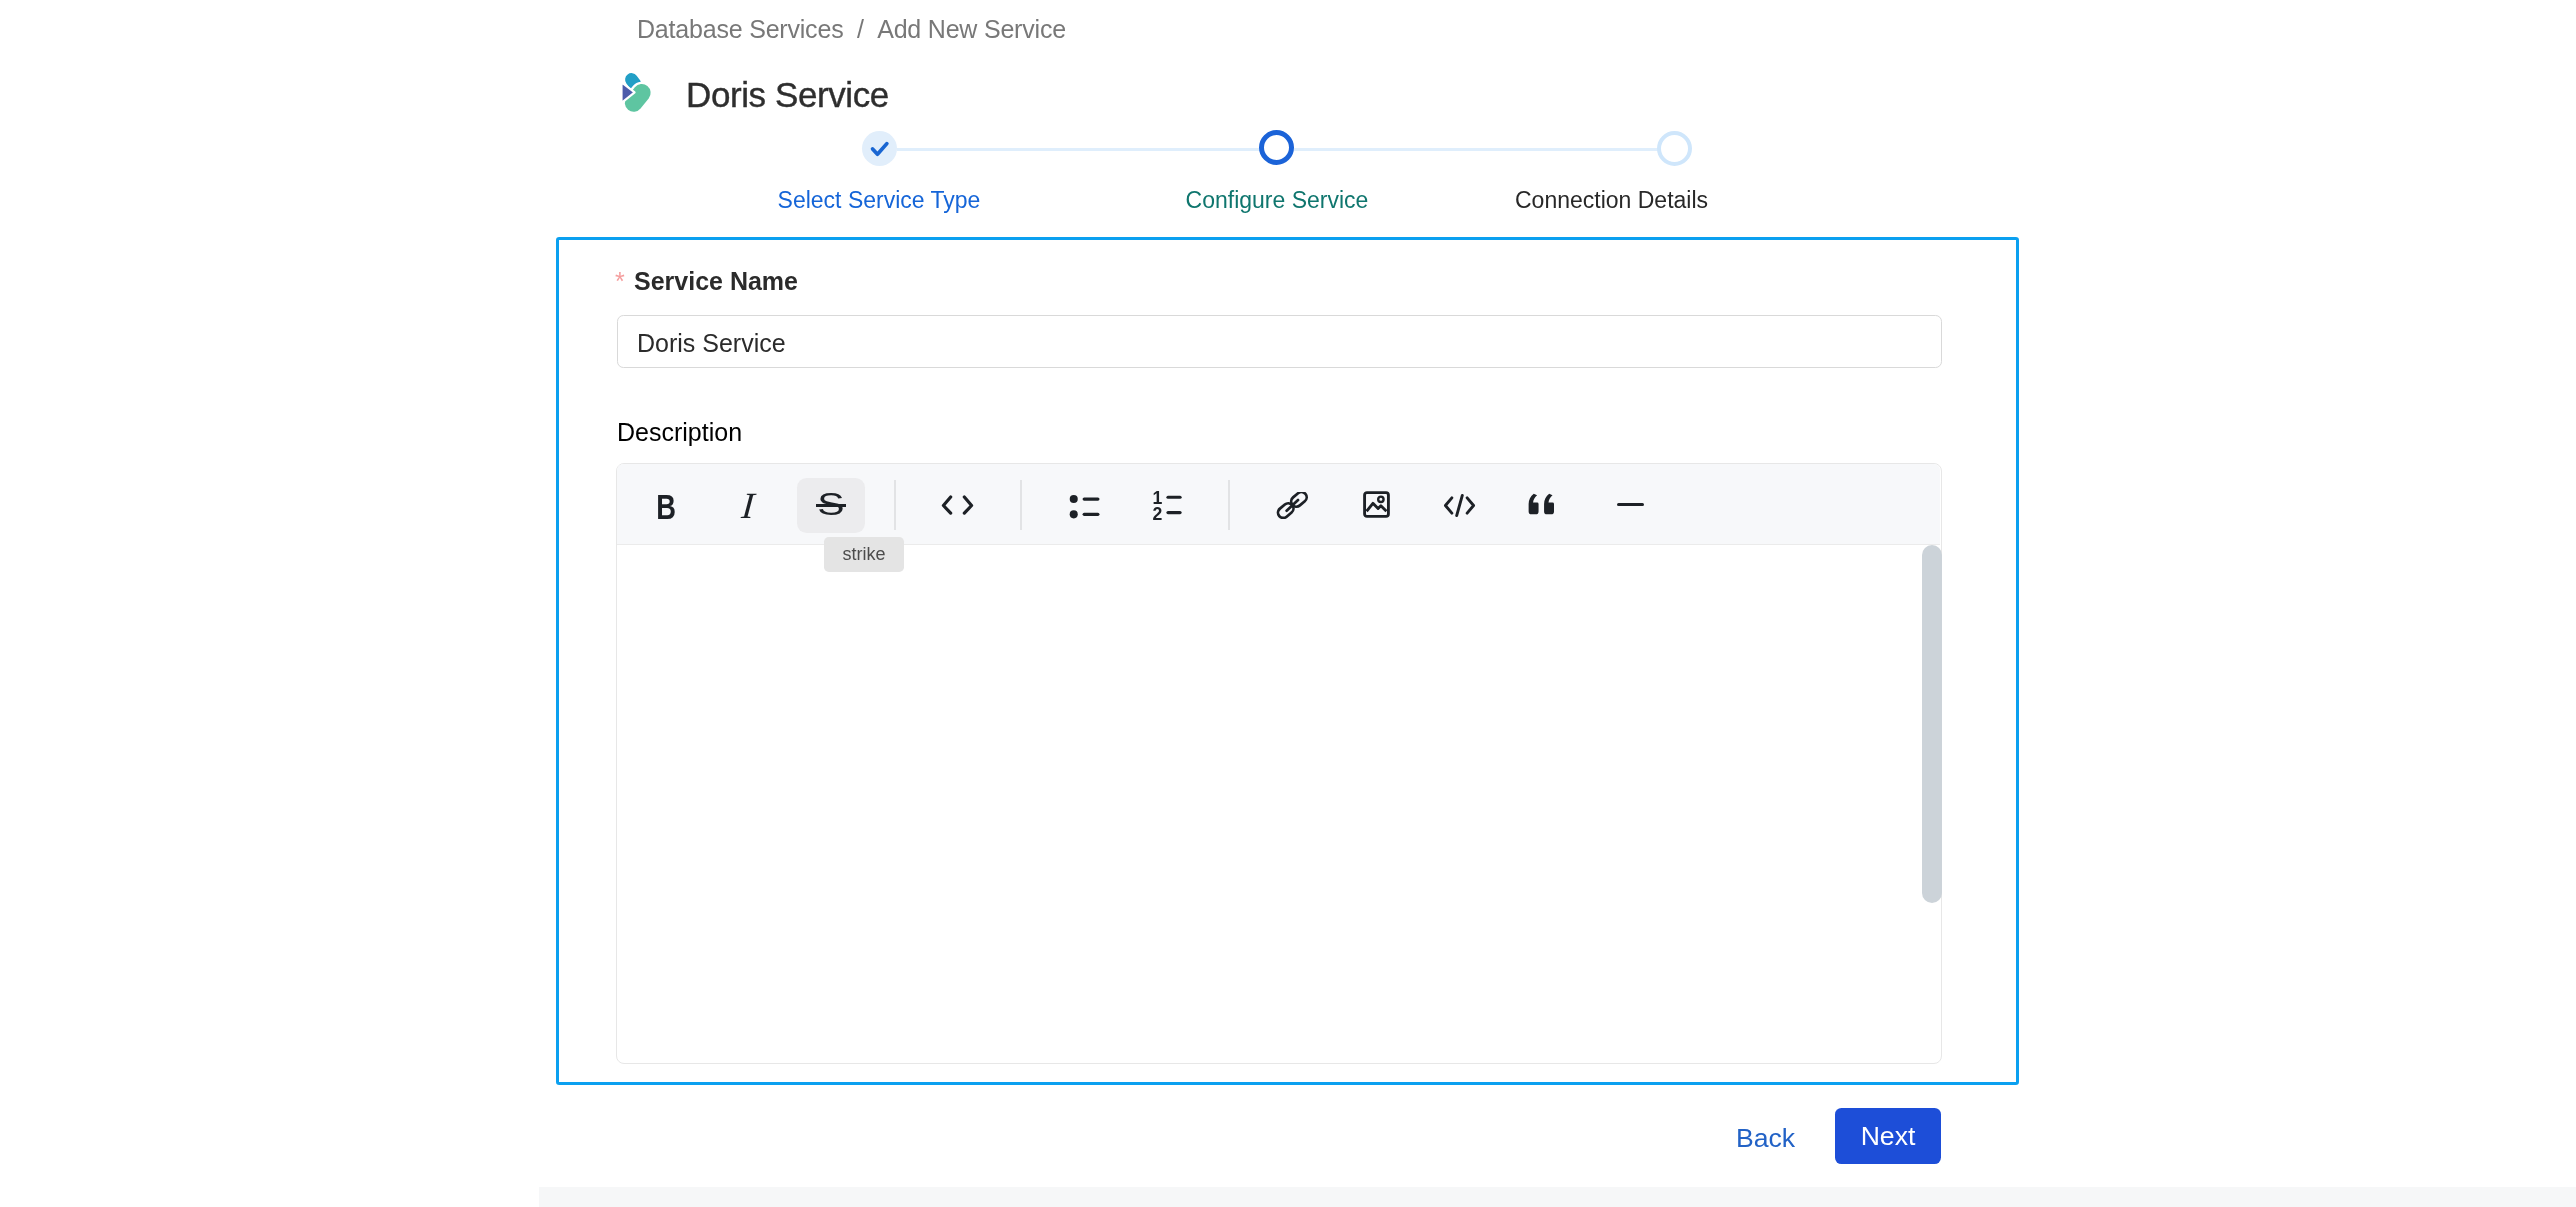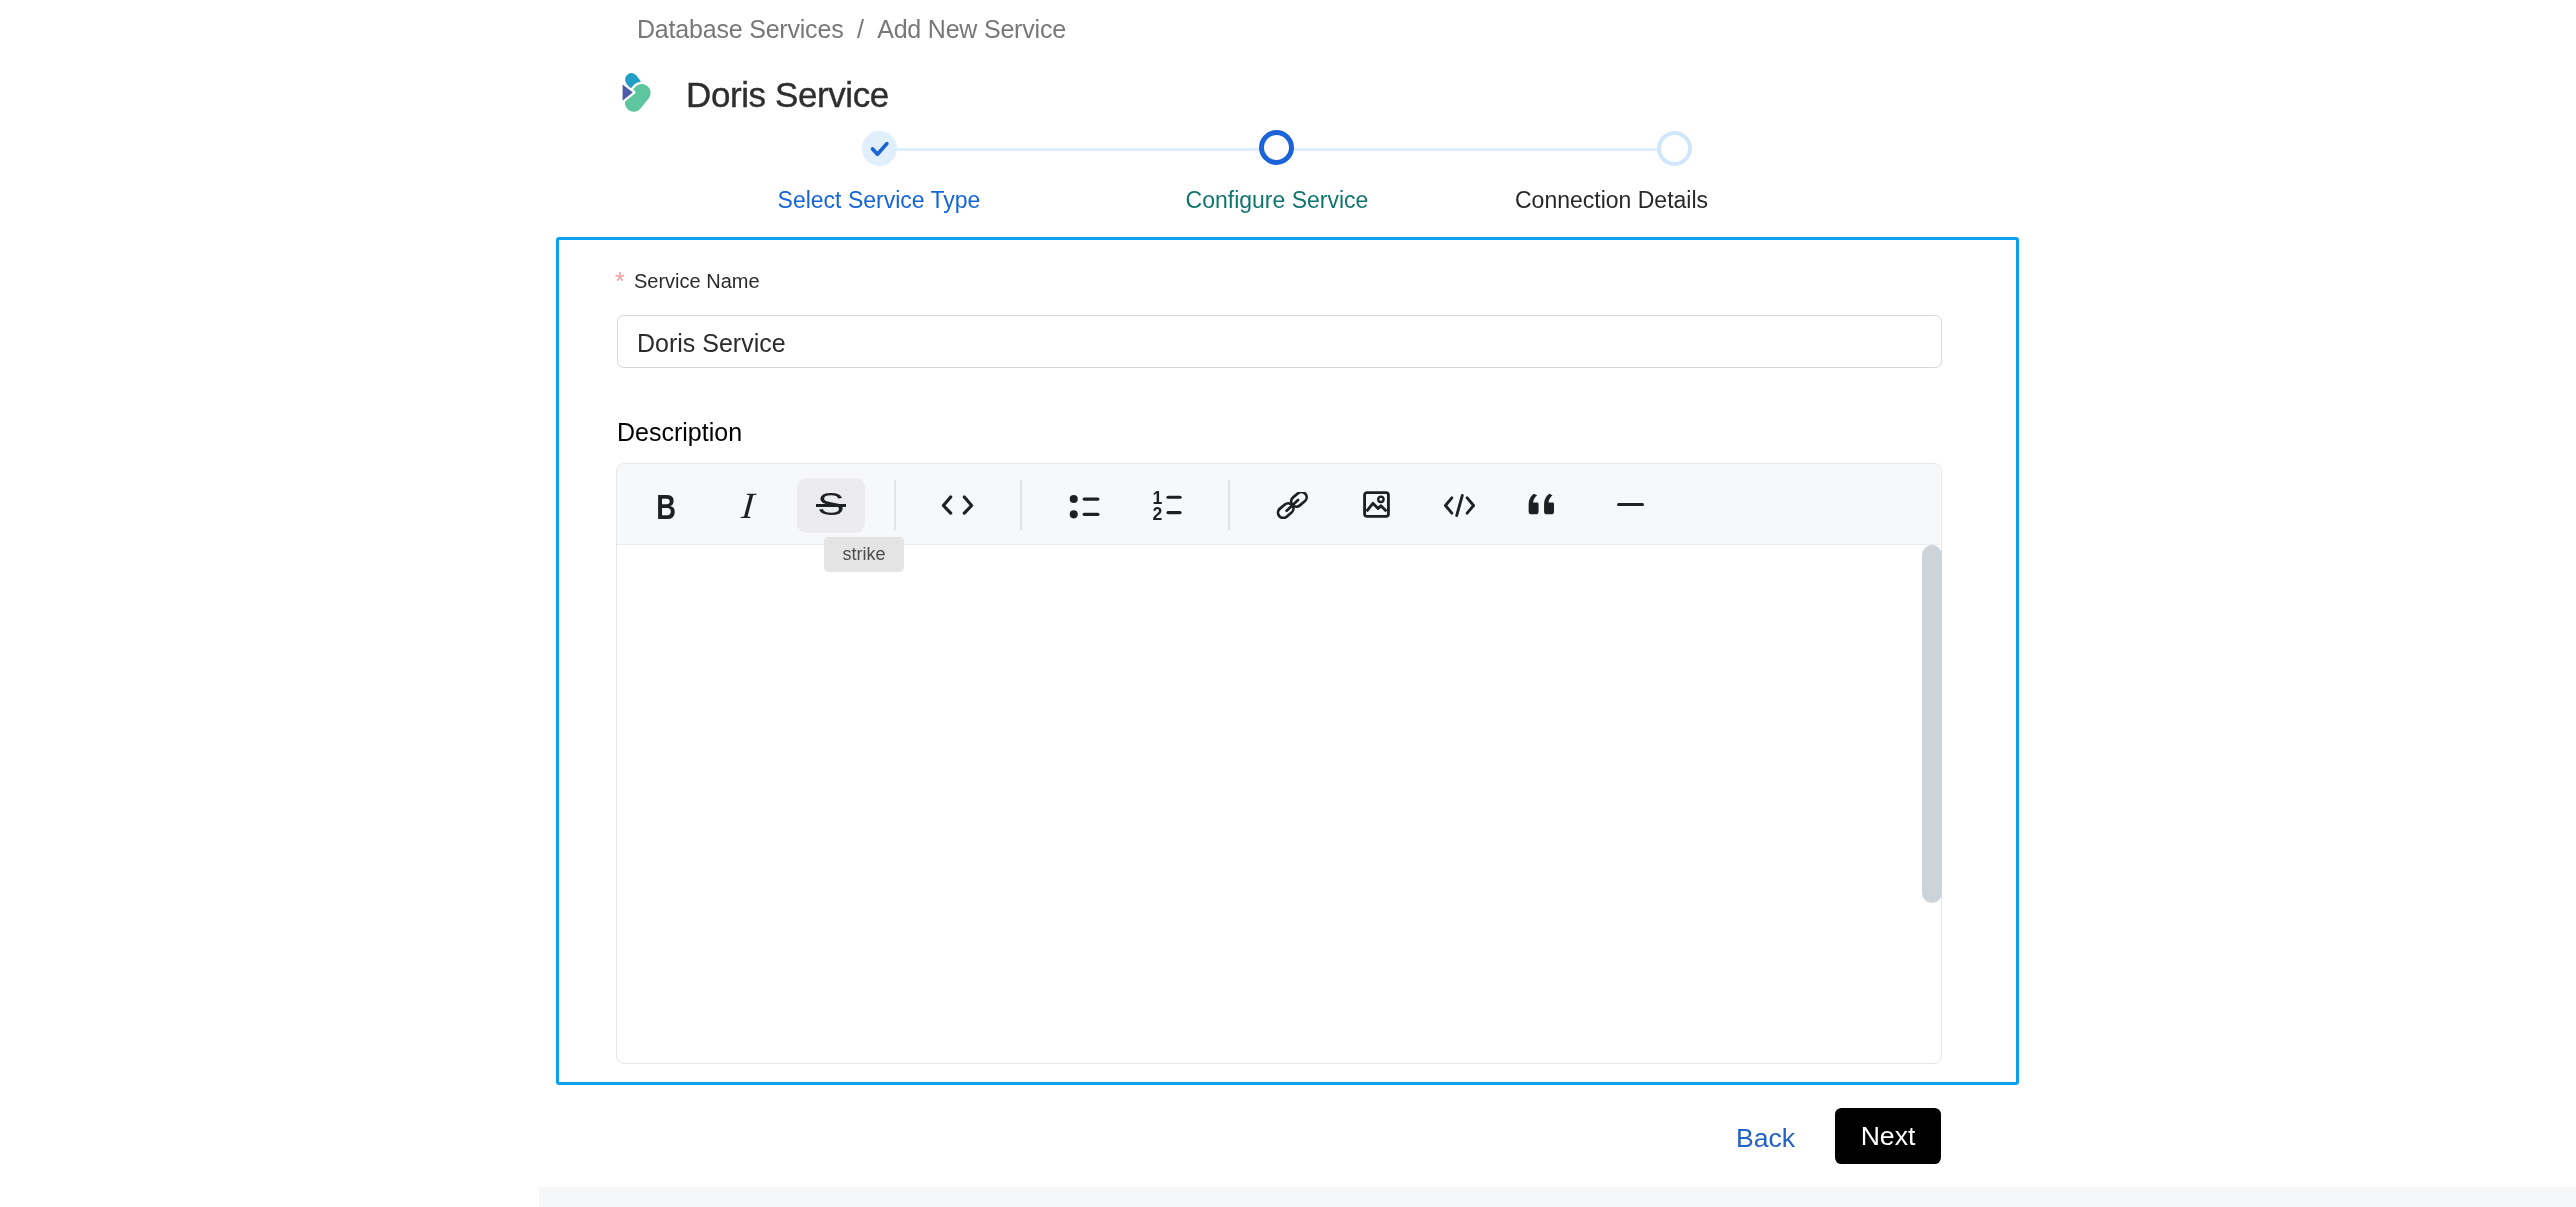--- a/index.html
+++ b/index.html
@@ -36,21 +36,21 @@
 
   <div class="abs" style="left:1657px;top:131px;width:35px;height:35px;border-radius:50%;border:4.8px solid #cfe6fb;box-sizing:border-box;background:#fff;"></div>
 
   <div class="abs" style="left:718px;top:186px;width:322px;text-align:center;font-size:23px;line-height:29px;color:#1565d8;">Select Service Type</div>
   <div class="abs" style="left:1116px;top:186px;width:322px;text-align:center;font-size:23px;line-height:29px;color:#0f766e;">Configure Service</div>
   <div class="abs" style="left:1515px;top:186px;width:322px;text-align:left;font-size:23px;line-height:29px;color:#282828;">Connection Details</div>
 
   <div class="abs" style="left:556px;top:237px;width:1463px;height:848px;border:3.2px solid #0ba0f0;border-radius:3.2px;box-sizing:border-box;background:#fff;"></div>
 
   <div class="abs" style="left:615px;top:266px;font-size:25px;line-height:31px;color:#f59e9e;">*</div>
-  <div class="abs" style="left:634px;top:266px;font-size:20px;line-height:31px;color:#2b2b2b;">Service Name</div>
+  <div class="abs" style="left:634px;top:266px;font-size:25px;line-height:31px;color:#2b2b2b;font-weight:bold;">Service Name</div>
 
   <div class="abs" style="left:617px;top:315px;width:1325px;height:53px;border:1.6px solid #d9d9d9;border-radius:6.4px;box-sizing:border-box;background:#fff;"></div>
   <div class="abs" style="left:637px;top:331px;font-size:25px;line-height:25px;color:#2b2b2b;">Doris Service</div>
 
   <div class="abs" style="left:617px;top:417px;font-size:25px;line-height:31px;color:#000000;">Description</div>
 
   <div class="abs" style="left:616px;top:463px;width:1326px;height:601px;border:1.6px solid #e7e7e7;border-radius:8px;box-sizing:border-box;background:#fff;"></div>
 
   <div class="abs" style="left:617px;top:464px;width:1323px;height:81px;border-radius:6.4px 6.4px 0 0;background:#f7f8fa;border-bottom:1.6px solid #ebebeb;box-sizing:border-box;"></div>
 
@@ -109,18 +109,18 @@
     <path d="M28.5 1 C24 4.5 21.5 9 21.5 15 L21.5 25 a4 4 0 0 0 4 4 L31 29 a4 4 0 0 0 4 -4 L35 15 a2 2 0 0 0 -2 -2 L27.5 13 C28 8.5 30 5.5 33 3 Z" fill="#1d2126"></path>
   </svg>
 
   <div class="abs" style="left:1617px;top:503px;width:26.6px;height:3.2px;border-radius:1.6px;background:#1d2126;"></div>
 
   <div class="abs" style="left:824px;top:514px;width:80px;height:35px;border-radius:4.8px;background:#e4e4e4;text-align:center;font-size:18px;line-height:35px;color:#4c4c4c;margin-top:23px;">strike</div>
 
   <div class="abs" style="left:1922px;top:545px;width:20px;height:358px;border-radius:10.5px;background:#ccd3d9;"></div>
 
   <div class="abs" style="left:1685px;top:1119px;width:161px;text-align:center;font-size:26.6px;line-height:39px;color:#2262c6;">Back</div>
-  <div class="abs" style="left:1835px;top:1108px;width:106px;height:56px;border-radius:6.4px;background:#000000;text-align:center;font-size:26.6px;line-height:56px;color:#ffffff;">Next</div>
+  <div class="abs" style="left:1835px;top:1108px;width:106px;height:56px;border-radius:6.4px;background:#1d4ed8;text-align:center;font-size:26.6px;line-height:56px;color:#ffffff;">Next</div>
 
   <div class="abs" style="left:539px;top:1187px;width:2037px;height:21px;background:#f6f7f8;"></div>
 
 </div>
 
 
 </body></html>

